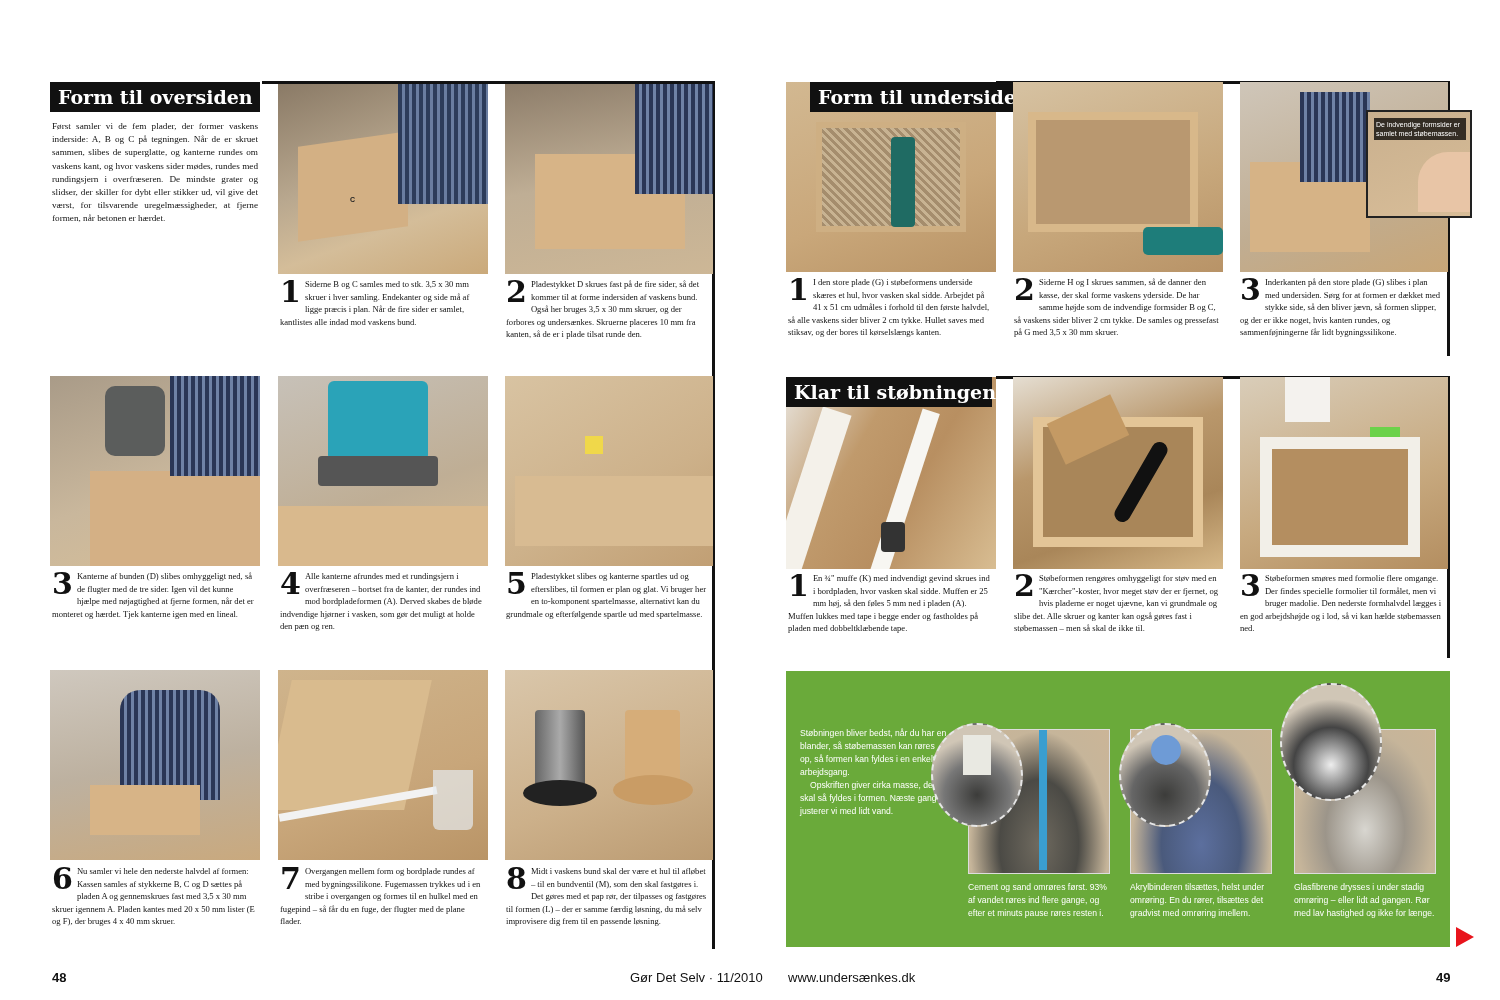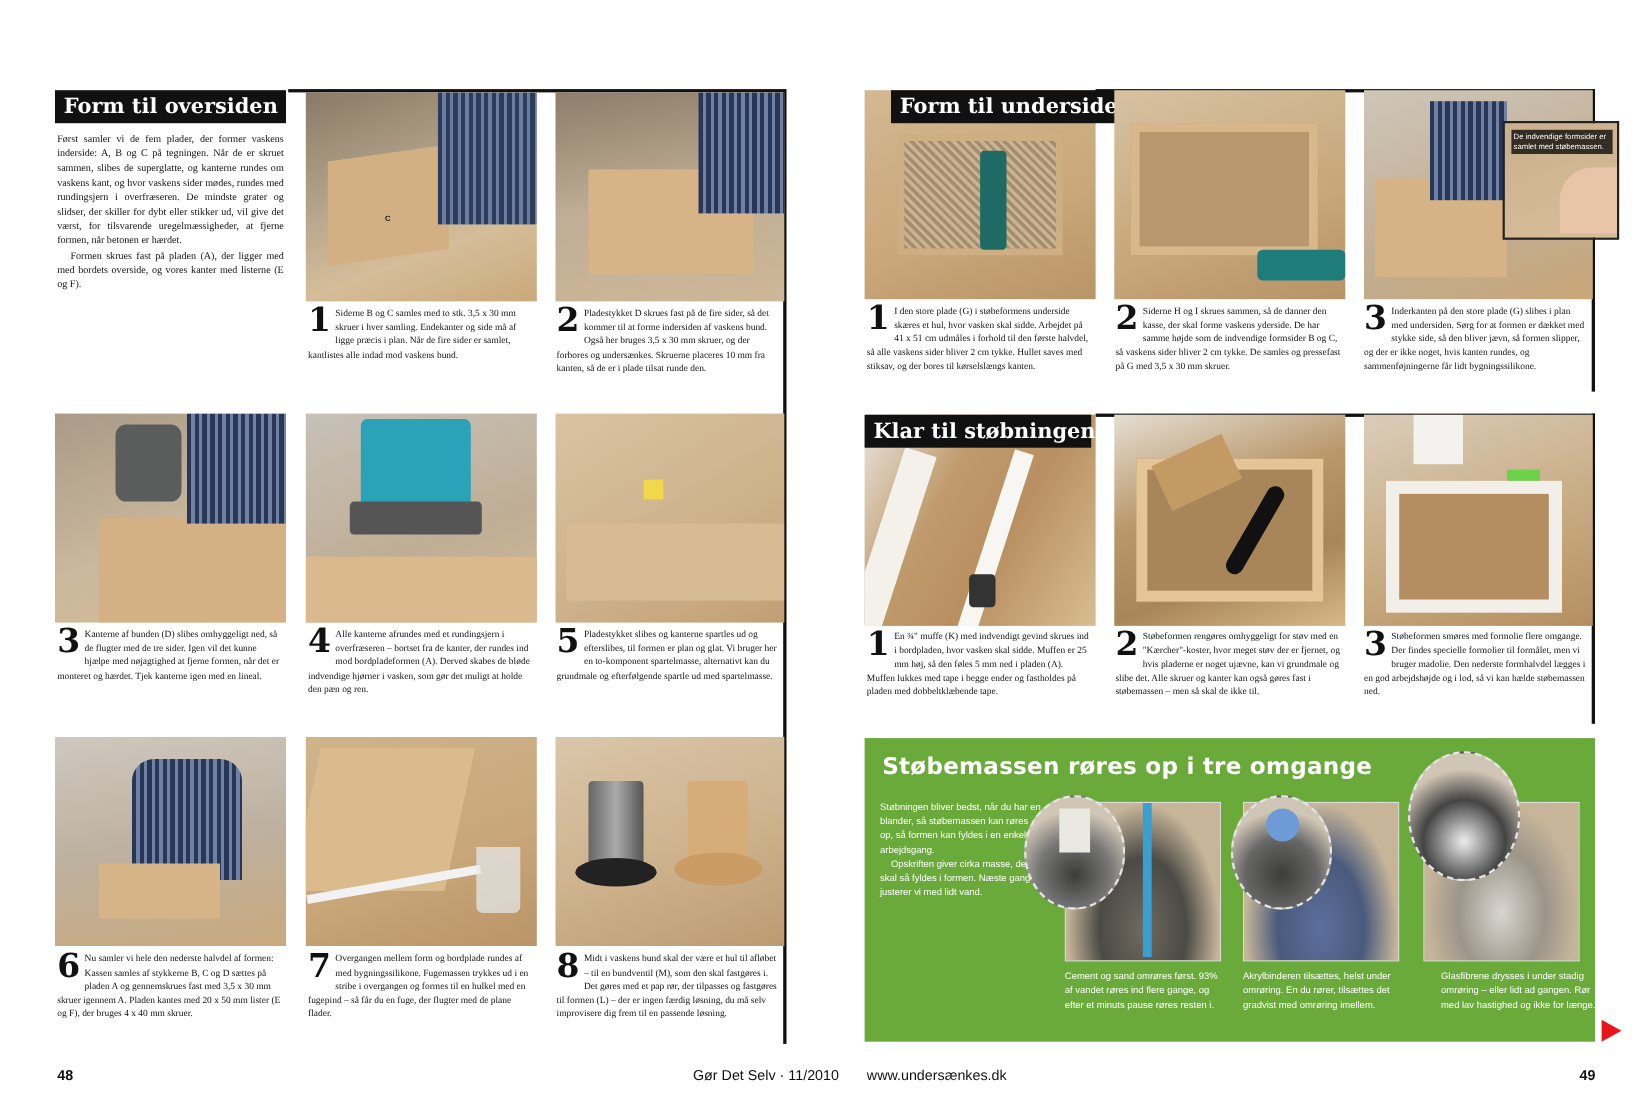--- a/index.html
+++ b/index.html
@@ -28,21 +28,20 @@
 <body>
 
 <div>
   <div class="rule-top" style="left:262px; top:81px; width:452px;"></div>
   <div class="rule-v" style="left:712px; top:81px; height:868px;"></div>
 
   <div class="head" style="left:50px; top:82px; width:210px;">Form til oversiden</div>
 
   <div class="body-text" style="left:52px; top:120px; width:206px;">
     <p>Først samler vi de fem plader, der former vaskens inderside: A, B og C på tegningen. Når de er skruet sammen, slibes de superglatte, og kanterne rundes om vaskens kant, og hvor vaskens sider mødes, rundes med rundingsjern i overfræseren. De mindste grater og slidser, der skiller for dybt eller stikker ud, vil give det værst, for tilsvarende uregelmæssigheder, at fjerne formen, når betonen er hærdet.</p>
-    <p>Formen skrues fast på pladen (A), der ligger med med bordets overside, og vores kanter med listerne (E og F).</p>
   </div>
 
   <div class="photo" style="left:278px; top:84px; width:210px; height:190px; background:linear-gradient(160deg,#8a7a66 0%,#b9a88f 45%,#d4bd99 70%,#caa97a 100%);">
     <div class="abs" style="left:20px; top:55px; width:110px; height:95px; background:#d3b084; transform:skewY(-8deg);"></div>
     <div class="abs" style="left:120px; top:0; width:90px; height:120px; background:repeating-linear-gradient(90deg,#2d3c5a 0 4px,#6a7da0 4px 7px);"></div>
     <span class="label-letter" style="left:72px; top:112px;">C</span>
   </div>
   <div class="photo" style="left:505px; top:84px; width:208px; height:190px; background:linear-gradient(170deg,#8d7d6a 0%,#bfae95 50%,#cdb796 100%);">
     <div class="abs" style="left:30px; top:70px; width:150px; height:95px; background:#d7b487;"></div>
     <div class="abs" style="left:130px; top:0; width:78px; height:110px; background:repeating-linear-gradient(90deg,#2a3656 0 4px,#6f82a6 4px 7px);"></div>
@@ -81,21 +80,21 @@
   </div>
   <div class="photo" style="left:505px; top:670px; width:208px; height:190px; background:linear-gradient(160deg,#d9c6aa 0%,#ccb08a 60%,#bb9b72 100%);">
     <div class="abs" style="left:30px; top:40px; width:50px; height:80px; background:linear-gradient(90deg,#666,#aaa,#555); border-radius:4px;"></div>
     <div class="abs" style="left:18px; top:110px; width:74px; height:26px; background:#222; border-radius:50%;"></div>
     <div class="abs" style="left:120px; top:40px; width:55px; height:75px; background:#d6ad79; border-radius:4px;"></div>
     <div class="abs" style="left:108px; top:105px; width:80px; height:30px; background:#c99c65; border-radius:50%;"></div>
   </div>
 
   <div class="cap" style="left:52px; top:865px; width:206px;"><span class="num">6</span><span>Nu samler vi hele den nederste halvdel af formen: Kassen samles af stykkerne B, C og D sættes på pladen A og gennemskrues fast med 3,5 x 30 mm skruer igennem A. Pladen kantes med 20 x 50 mm lister (E og F), der bruges 4 x 40 mm skruer.</span></div>
   <div class="cap" style="left:280px; top:865px; width:206px;"><span class="num">7</span><span>Overgangen mellem form og bordplade rundes af med bygningssilikone. Fugemassen trykkes ud i en stribe i overgangen og formes til en hulkel med en fugepind – så får du en fuge, der flugter med de plane flader.</span></div>
-  <div class="cap" style="left:506px; top:865px; width:204px;"><span class="num">8</span><span>Midt i vaskens bund skal der være et hul til afløbet – til en bundventil (M), som den skal fastgøres i. Det gøres med et pap rør, der tilpasses og fastgøres til formen (L) – der er ingen færdig løsning, du må selv improvisere dig frem til en passende løsning.</span></div>
+  <div class="cap" style="left:506px; top:865px; width:204px;"><span class="num">8</span><span>Midt i vaskens bund skal der være et hul til afløbet – til en bundventil (M), som den skal fastgøres i. Det gøres med et pap rør, der tilpasses og fastgøres til formen (L) – der er samme færdig løsning, du må selv improvisere dig frem til en passende løsning.</span></div>
 
   <div class="folio" style="left:52px;">48</div>
   <div class="folio" style="left:630px; font-weight:normal;">Gør Det Selv  ·  11/2010</div>
 </div>
 
 <div>
   <div class="rule-top" style="left:996px; top:81px; width:454px;"></div>
   <div class="rule-v" style="left:1447px; top:81px; height:275px;"></div>
   <div class="rule-top" style="left:996px; top:376px; width:454px;"></div>
   <div class="rule-v" style="left:1447px; top:376px; height:282px;"></div>
@@ -139,21 +138,20 @@
     <div class="abs" style="left:20px; top:60px; width:160px; height:120px; border:12px solid #f2efe8; background:#b48e60;"></div>
     <div class="abs" style="left:45px; top:0; width:45px; height:45px; background:#f4f2ee;"></div>
     <div class="abs" style="left:130px; top:50px; width:30px; height:10px; background:#6bd24a;"></div>
   </div>
 
   <div class="cap" style="left:788px; top:572px; width:206px;"><span class="num">1</span><span>En ¾" muffe (K) med indvendigt gevind skrues ind i bordpladen, hvor vasken skal sidde. Muffen er 25 mm høj, så den føles 5 mm ned i pladen (A). Muffen lukkes med tape i begge ender og fastholdes på pladen med dobbeltklæbende tape.</span></div>
   <div class="cap" style="left:1014px; top:572px; width:206px;"><span class="num">2</span><span>Støbeformen rengøres omhyggeligt for støv med en "Kærcher"-koster, hvor meget støv der er fjernet, og hvis pladerne er noget ujævne, kan vi grundmale og slibe det. Alle skruer og kanter kan også gøres fast i støbemassen – men så skal de ikke til.</span></div>
   <div class="cap" style="left:1240px; top:572px; width:204px;"><span class="num">3</span><span>Støbeformen smøres med formolie flere omgange. Der findes specielle formolier til formålet, men vi bruger madolie. Den nederste formhalvdel lægges i en god arbejdshøjde og i lod, så vi kan hælde støbemassen ned.</span></div>
 
   <div class="green-box">
-    <div class="green-title">Støbemassen røres op i tre omgange</div>
     <div class="green-text" style="left:14px; top:56px; width:148px;">
       <p>Støbningen bliver bedst, når du har en blander, så støbemassen kan røres op, så formen kan fyldes i en enkelt arbejdsgang.</p>
       <p>Opskriften giver cirka masse, der skal så fyldes i formen. Næste gang justerer vi med lidt vand.</p>
     </div>
 
     <div class="photo" style="left:182px; top:58px; width:142px; height:145px; background:radial-gradient(ellipse at 50% 80%,#6f6a5f 0%,#4b4a45 40%,#c6b59a 70%,#cbb597 100%); border:1px solid #ddd;">
       <div class="abs" style="left:70px; top:0; width:8px; height:140px; background:#3a9ed0;"></div>
     </div>
     <div class="photo" style="left:344px; top:58px; width:142px; height:145px; background:radial-gradient(ellipse at 50% 80%,#5c6f9e 0%,#4a5a7c 40%,#c6b59a 70%,#cbb597 100%); border:1px solid #ddd;"></div>
     <div class="photo" style="left:508px; top:58px; width:142px; height:145px; background:radial-gradient(ellipse at 50% 70%,#d8d6d0 0%,#9c958a 40%,#c6b59a 70%,#cbb597 100%); border:1px solid #ddd;"></div>
@@ -161,20 +159,20 @@
     <div class="circle" style="left:145px; top:52px; width:92px; height:104px; background:radial-gradient(circle at 50% 70%,#3c3c3a 0%,#777 40%,#d0c6b6 70%);">
       <div class="abs" style="left:30px; top:10px; width:28px; height:40px; background:#e9e9e2;"></div>
     </div>
     <div class="circle" style="left:333px; top:52px; width:92px; height:104px; background:radial-gradient(circle at 50% 70%,#3c3c3a 0%,#666 40%,#d0c6b6 70%);">
       <div class="abs" style="left:30px; top:10px; width:30px; height:30px; background:#6e9bd6; border-radius:50%;"></div>
     </div>
     <div class="circle" style="left:494px; top:12px; width:102px; height:118px; background:radial-gradient(circle at 50% 70%,#eee 0%,#444 40%,#d0c6b6 70%);"></div>
 
     <div class="green-text" style="left:182px; top:210px; width:142px;">Cement og sand omrøres først. 93% af vandet røres ind flere gange, og efter et minuts pause røres resten i.</div>
     <div class="green-text" style="left:344px; top:210px; width:142px;">Akrylbinderen tilsættes, helst under omrøring. En du rører, tilsættes det gradvist med omrøring imellem.</div>
-    <div class="green-text" style="left:524px; top:210px; width:142px;">Glasfibrene drysses i under stadig omrøring – eller lidt ad gangen. Rør med lav hastighed og ikke for længe.</div>
+    <div class="green-text" style="left:508px; top:210px; width:142px;">Glasfibrene drysses i under stadig omrøring – eller lidt ad gangen. Rør med lav hastighed og ikke for længe.</div>
   </div>
 
   <div class="arrow"></div>
 
   <div class="folio" style="left:788px; font-weight:normal;">www.undersænkes.dk</div>
   <div class="folio" style="left:1436px;">49</div>
 </div>
 
 </body></html>

